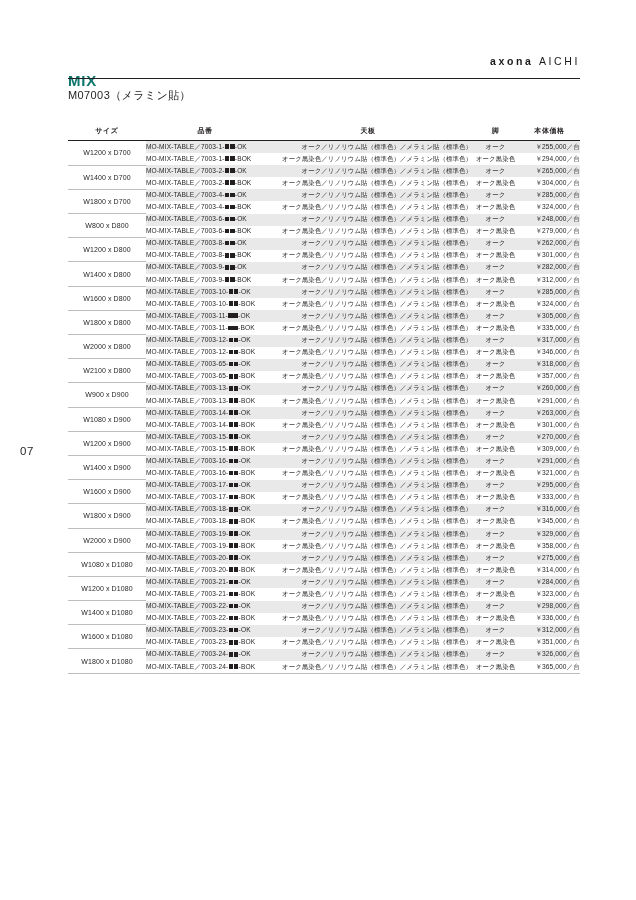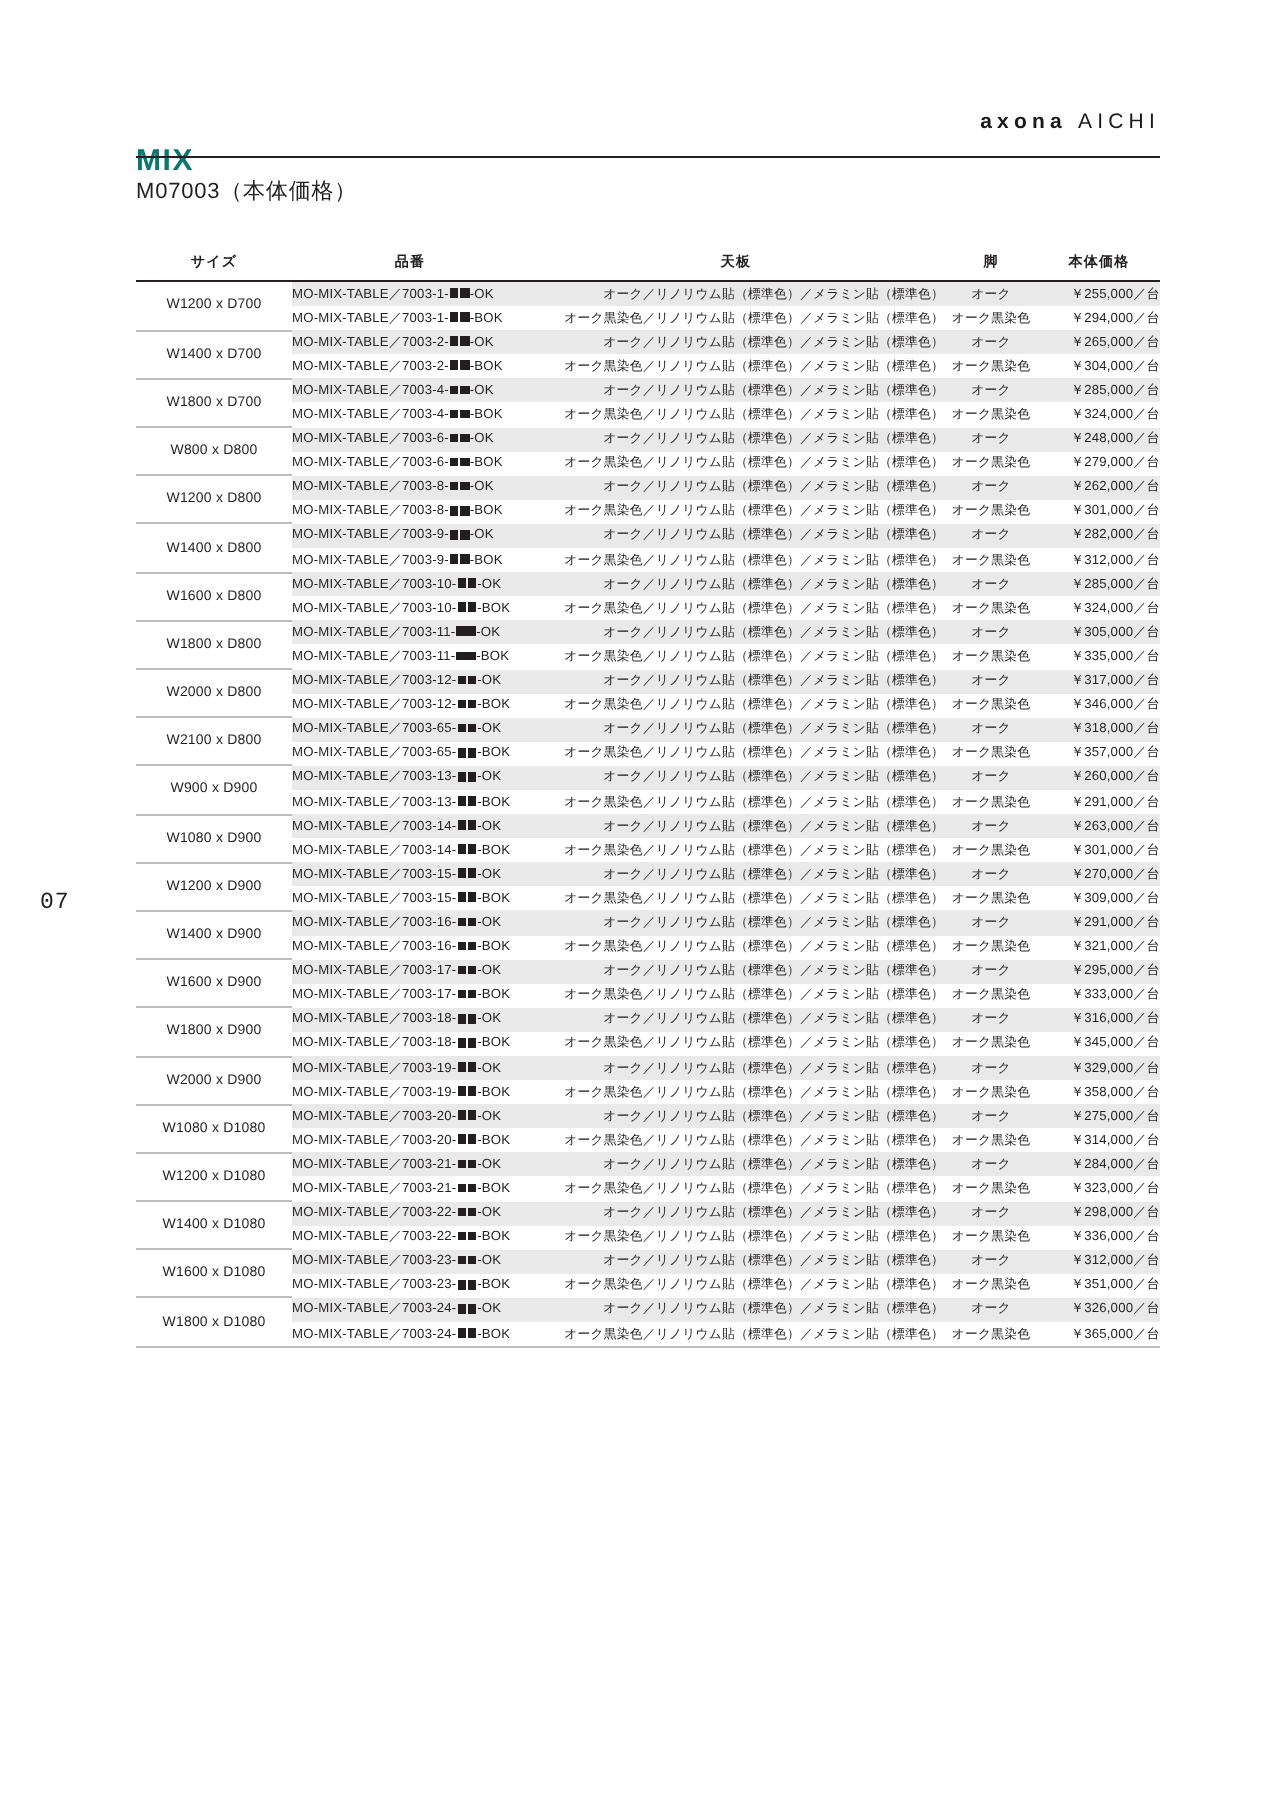--- a/index.html
+++ b/index.html
@@ -24,21 +24,20 @@
   }
 
   
   .page-number {
     position: absolute;
     left: 20px;
     top: 445px;
     font-size: 11.5px;
     letter-spacing: 0.5px;
     color: #231f20;
-    font-family: Liberation Mono, monospace;
   }
 
   
   .header {
     position: absolute;
     left: 68px;
     top: 52px;
     width: 512px;
     height: 28px;
   }
@@ -182,21 +181,21 @@
 
   <div class="header">
     <div class="header-title">MIX</div>
     <div class="brand">
       <span class="brand-axona">axona</span>
       <span class="brand-aichi">AICHI</span>
     </div>
   </div>
   <div class="header-rule"></div>
 
-  <div class="subtitle">M07003（本体価格）</div>
+  <div class="subtitle">M07003（メラミン貼）</div>
 
   <div class="table-wrap">
     <table class="catalog">
       <colgroup>
         <col class="c-size">
           <col class="c-code">
           <col class="c-top">
           <col class="c-leg">
           <col class="c-price">
       </colgroup>

